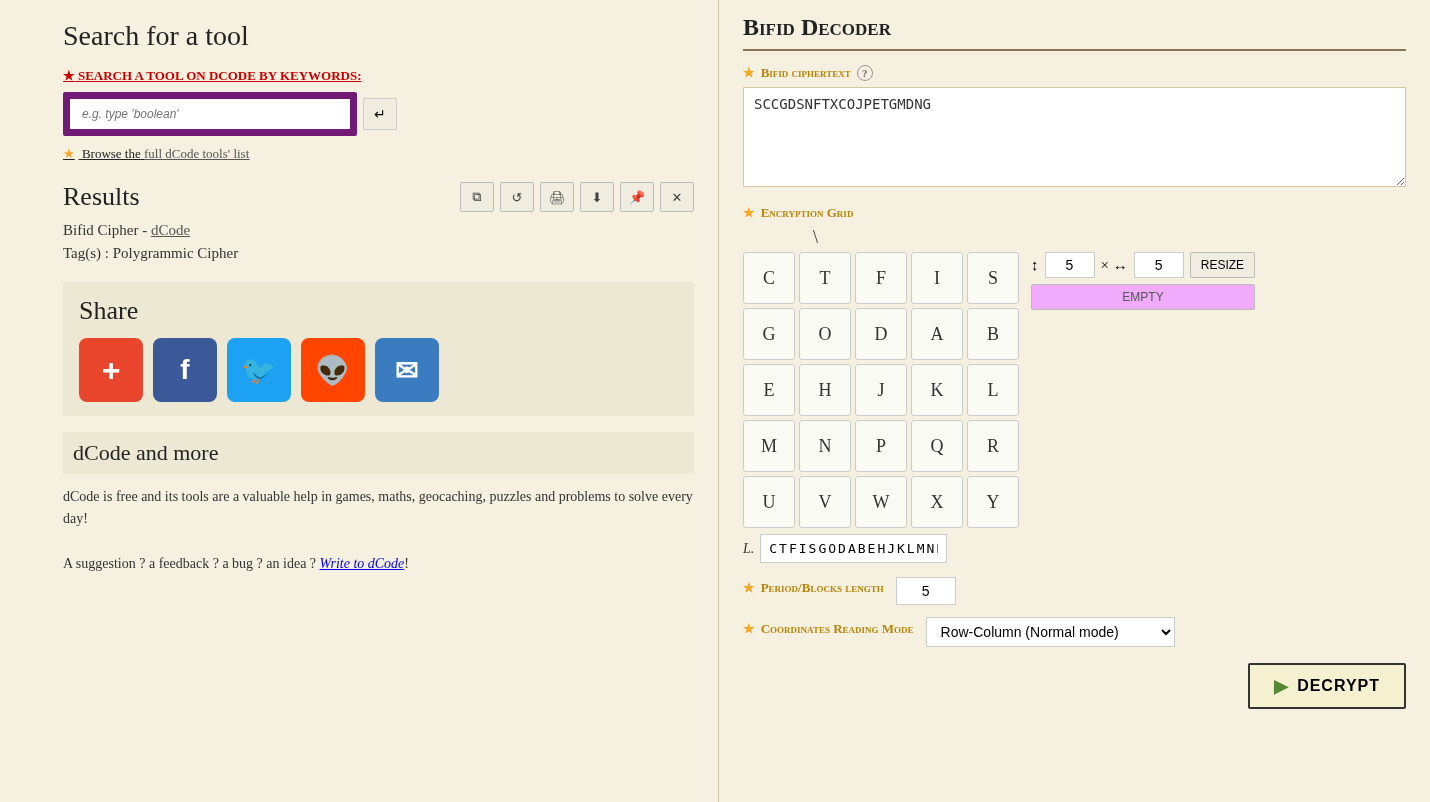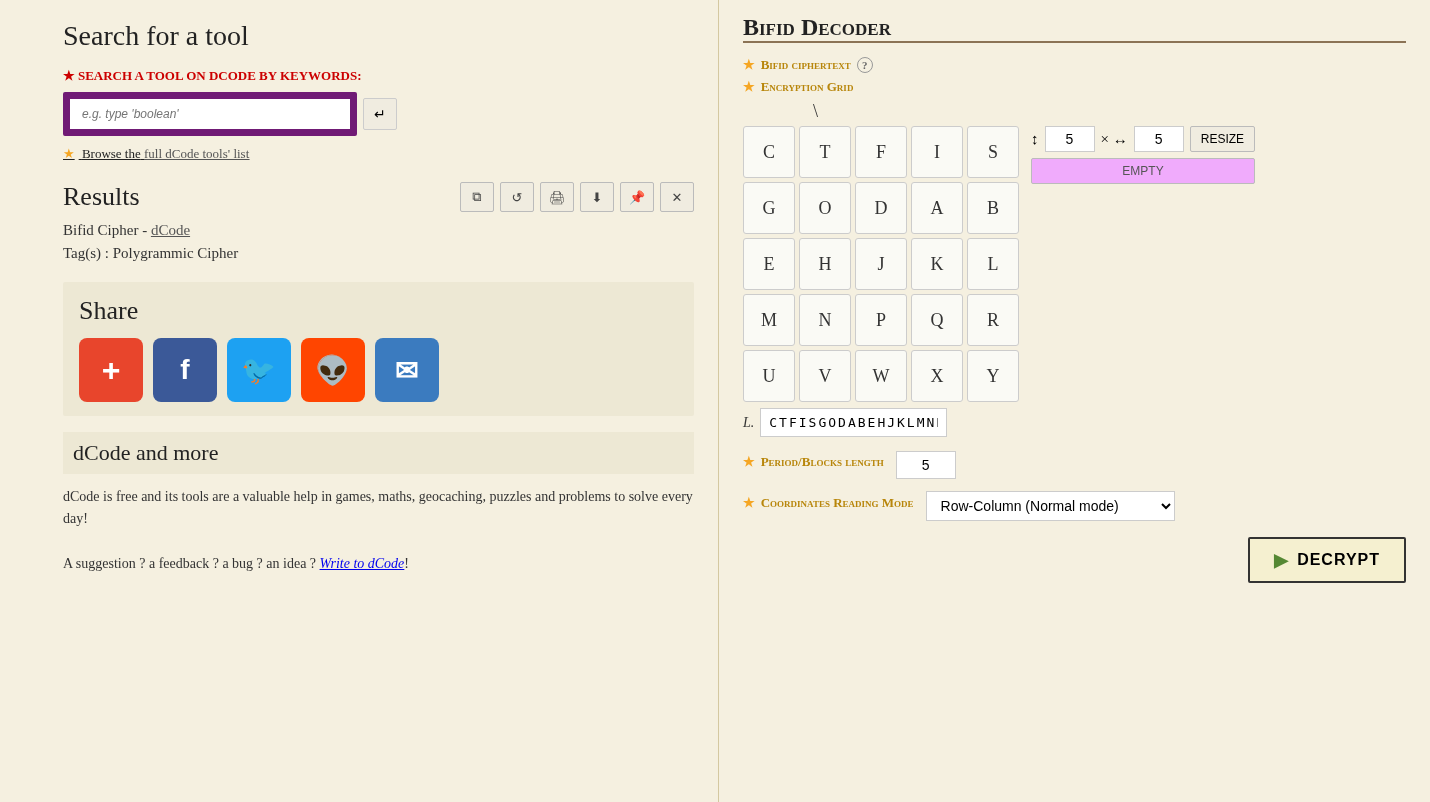--- a/index.html
+++ b/index.html
@@ -28,20 +28,21 @@
     }
 
     .search-label {
       font-size: 13px;
       font-weight: bold;
       color: #c00;
       text-transform: uppercase;
       font-variant: small-caps;
       margin-bottom: 8px;
       display: block;
+      text-decoration: underline;
     }
 
     .search-row {
       display: flex;
       align-items: center;
       margin-bottom: 10px;
     }
 
     .search-input {
       width: 294px;
@@ -195,20 +196,21 @@
       padding: 14px 24px;
       background: #f5f0e0;
     }
 
     .decoder-title {
       font-size: 24px;
       font-weight: bold;
       font-variant: small-caps;
       color: #222;
       border-bottom: 2px solid #8b7355;
+      padding-bottom: 8px;
       margin-bottom: 14px;
     }
 
     .field-label {
       font-size: 13px;
       font-weight: bold;
       font-variant: small-caps;
       color: #b8860b;
       margin-bottom: 6px;
       display: flex;
@@ -468,20 +470,21 @@
 
 <div class="right-panel">
   <h1 class="decoder-title">Bifid Decoder</h1>
 
   <div class="field-label">
     <span class="star">★</span>
     <span>Bifid ciphertext</span>
     <span class="help-icon">?</span>
   </div>
 
+  <textarea class="ciphertext-area" style="">SCCGDSNFTXCOJPETGMDNG</textarea>
 
   <div class="encryption-grid-section">
     <div class="field-label">
       <span class="star">★</span>
       <span>Encryption Grid</span>
     </div>
 
     <div class="grid-container">
       <div class="grid-header-row">
         <span class="backslash">\</span>

